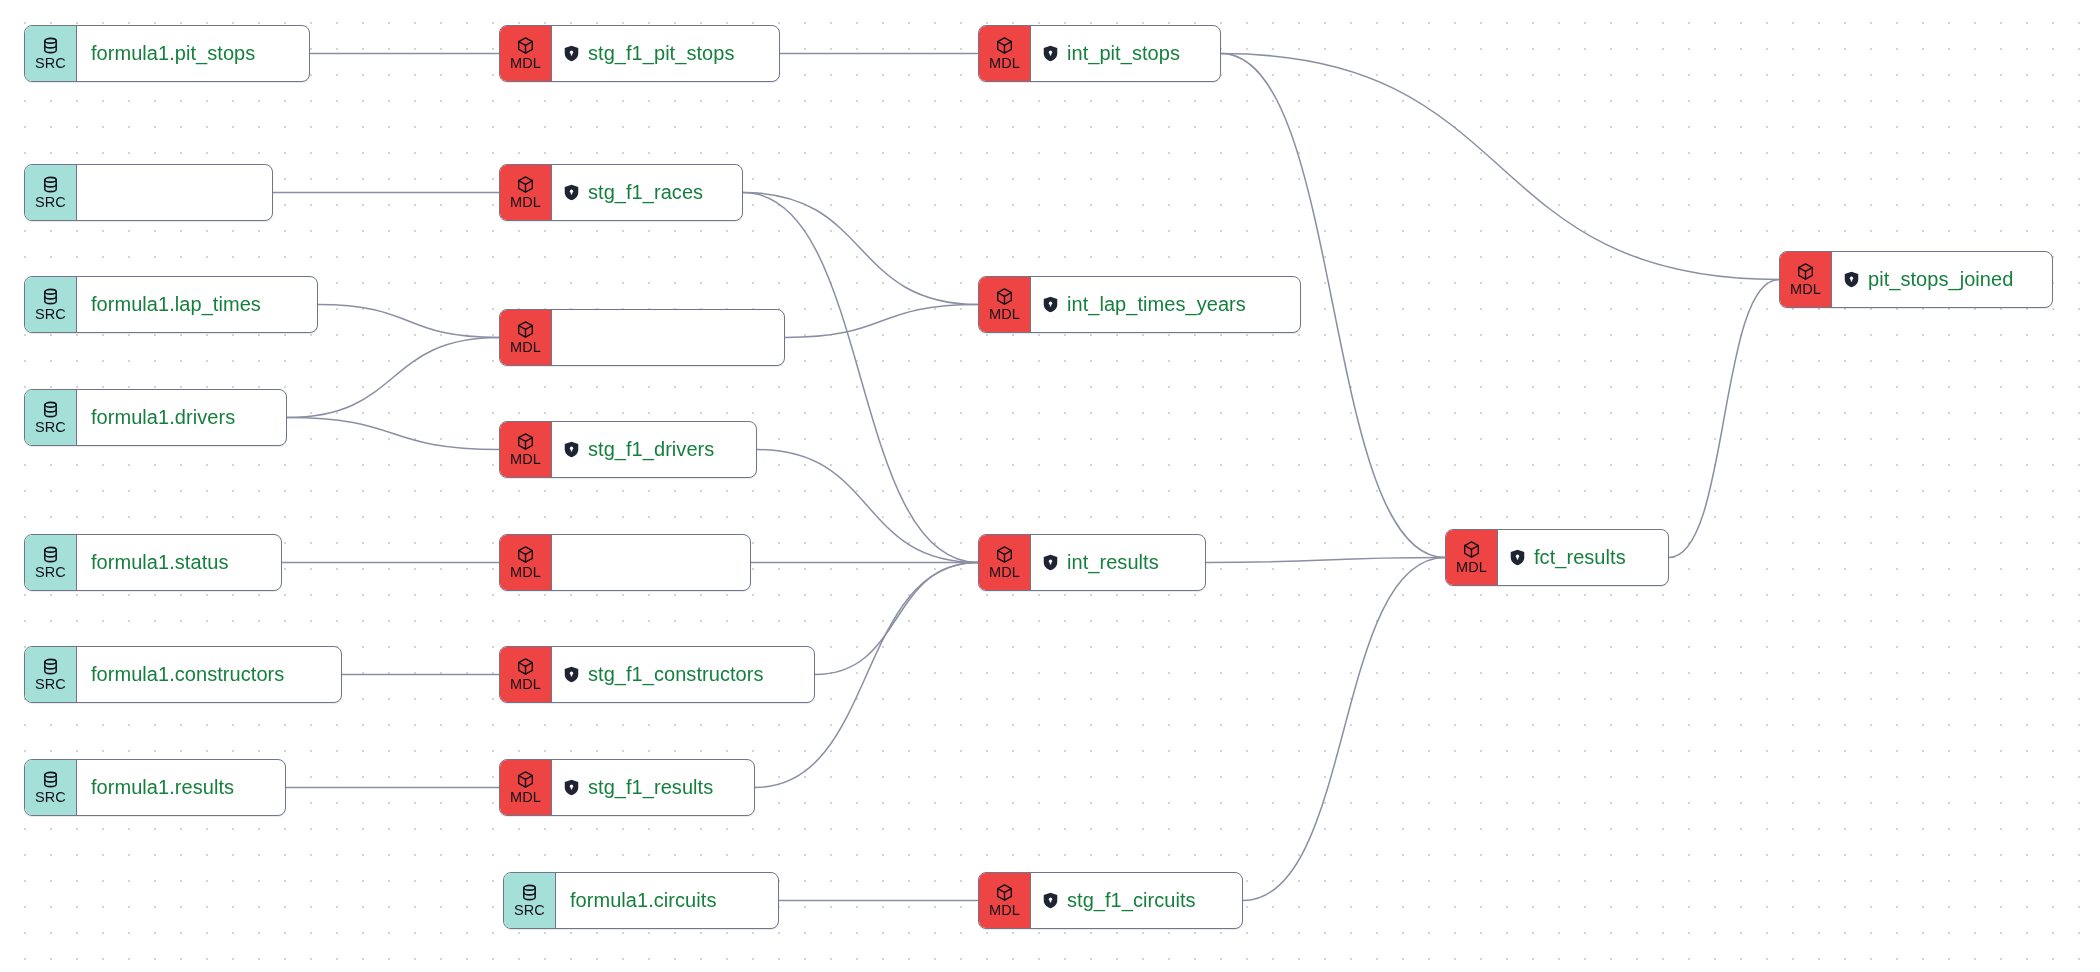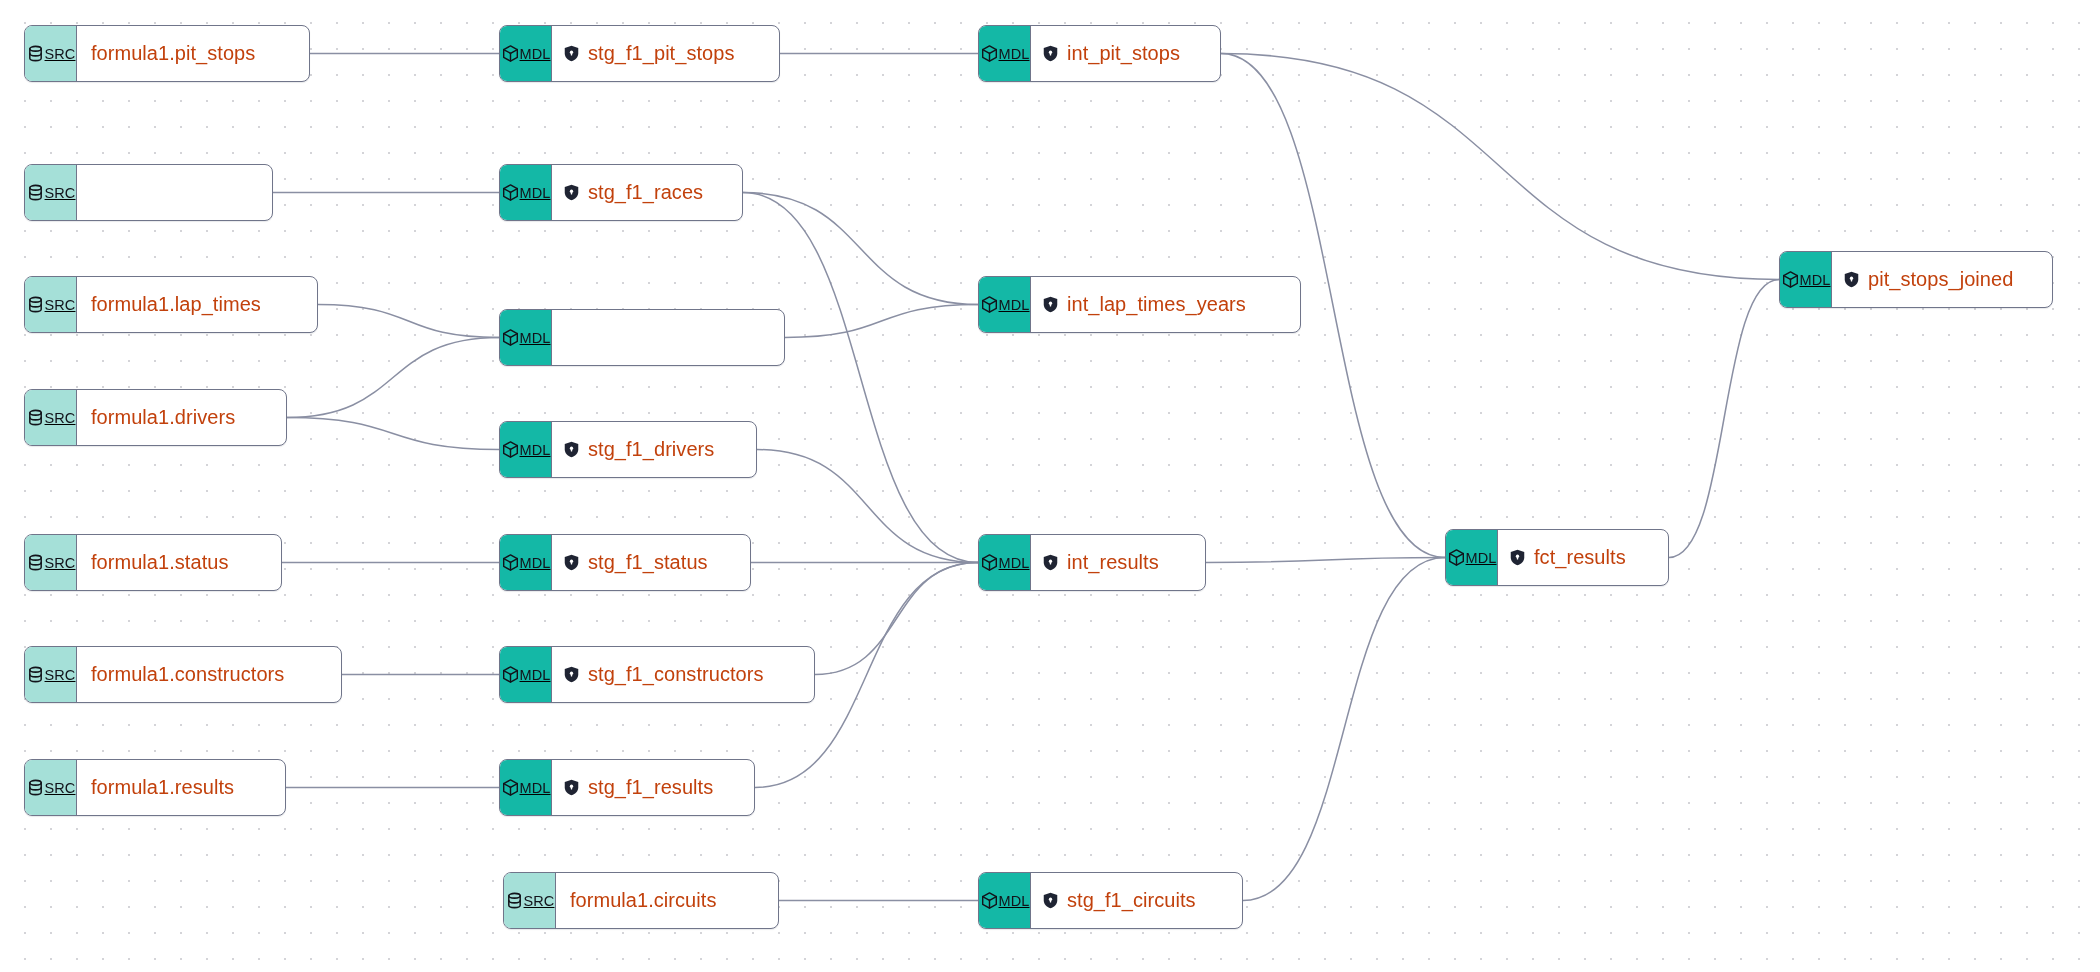--- a/index.html
+++ b/index.html
@@ -44,29 +44,29 @@
     border-radius: 8px;
     box-sizing: border-box;
     box-shadow: 0 1px 1px rgba(30,35,60,0.10);
     overflow: hidden;
   }
 
   .node-badge {
     flex: 0 0 auto;
     width: 52px;
     display: flex;
+    flex-direction: column;
     align-items: center;
     justify-content: center;
     gap: 0px;
     border-right: 1.4px solid #70758a;
     box-sizing: border-box;
-    text-decoration: underline;
   }
   .node.src .node-badge { background: #a5e0d8; }
-  .node.mdl .node-badge { background: #14b8a6; }
+  .node.mdl .node-badge { background: #ef4444; }
 
   .badge-glyph {
     display: block;
     height: 19px;
     line-height: 0;
   }
   .badge-glyph svg { display: block; }
 
   .badge-text {
     font-size: 14.5px;
@@ -88,21 +88,21 @@
   .shield-icon {
     flex: 0 0 auto;
     width: 15px;
     height: 17px;
     line-height: 0;
   }
   .shield-icon svg { display: block; }
 
   .node-label {
     font-size: 20px;
-    color: #c2410c;
+    color: #15803d;
     font-family: "Liberation Sans", sans-serif;
     letter-spacing: 0.05px;
   }
 
   .node.src .node-body { padding-left: 14px; }
 </style>
 </head>
 <body>
 
 <div id="canvas">
@@ -330,30 +330,20 @@
         <div class="node-badge">
           <span class="badge-glyph">
             <svg viewBox="0 0 24 24" width="19" height="19" fill="none" stroke="#12131a" stroke-width="1.8" stroke-linecap="round" stroke-linejoin="round">
               <path d="M12 2.4 20.6 7v10L12 21.6 3.4 17V7z"></path>
               <path d="M3.4 7 12 11.7 20.6 7"></path>
               <path d="M12 11.7v9.9"></path>
             </svg>
           </span>
           <span class="badge-text">MDL</span>
         </div>
-        <div class="node-body">
-          <span class="shield-icon">
-            <svg viewBox="0 0 20 22" width="15" height="17">
-              <path d="M10 0.6 19 3.6v7.2c0 5.2-3.7 9.1-9 10.6C4.7 19.9 1 16 1 10.8V3.6z" fill="#1f2433"></path>
-              <circle cx="10" cy="9.2" r="2.2" fill="#ffffff"></circle>
-              <rect x="9.05" y="9.6" width="1.9" height="4.2" rx="0.9" fill="#ffffff"></rect>
-            </svg>
-          </span>
-          <span class="node-label">stg_f1_status</span>
-        </div>
       </div>
       <div class="node mdl" style="left: 499px; top: 646px; width: 316px;">
         <div class="node-badge">
           <span class="badge-glyph">
             <svg viewBox="0 0 24 24" width="19" height="19" fill="none" stroke="#12131a" stroke-width="1.8" stroke-linecap="round" stroke-linejoin="round">
               <path d="M12 2.4 20.6 7v10L12 21.6 3.4 17V7z"></path>
               <path d="M3.4 7 12 11.7 20.6 7"></path>
               <path d="M12 11.7v9.9"></path>
             </svg>
           </span>

